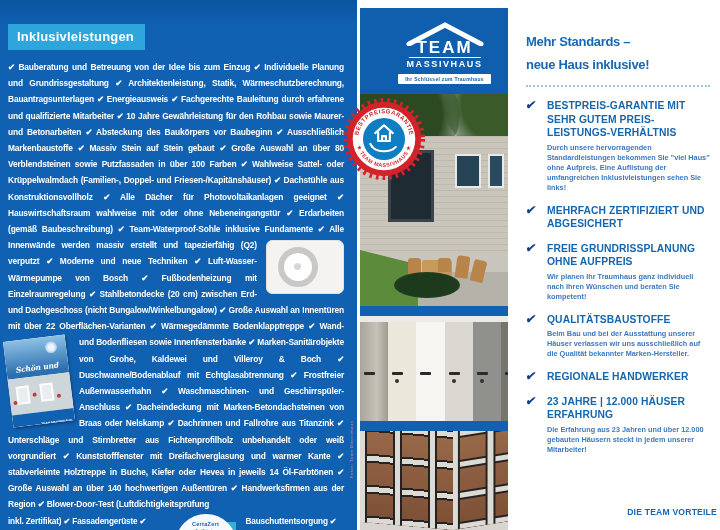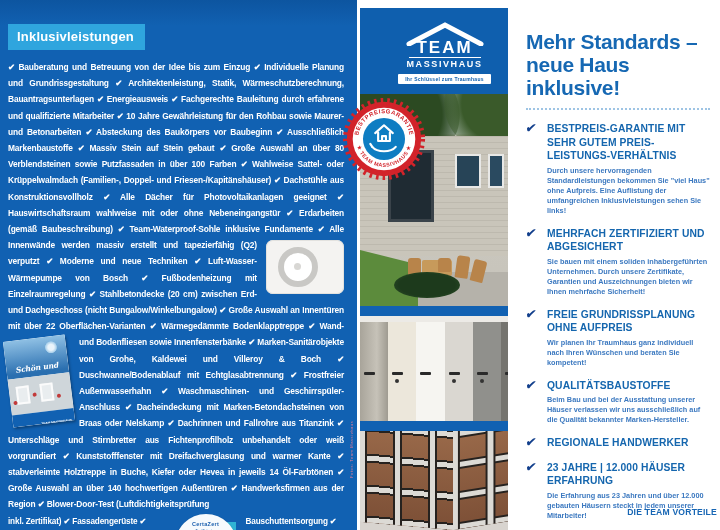--- a/index.html
+++ b/index.html
@@ -112,21 +112,21 @@
        linear-gradient(180deg,#9a6a4a,#7c4f36);}
   .brick-wall.bw-left{width:55%;transform:skewY(5deg);transform-origin:right top;}
   .brick-wall.bw-right{width:45%;transform:skewY(-9deg);transform-origin:left top;}
 
   
   .seal{position:absolute;left:340px;top:95px;z-index:6;}
 
   
   .right-panel{position:absolute;left:508px;top:0;width:212px;height:530px;background:#ffffff;
                padding:30px 10px 0 18px;}
-  .rp-title{color:#1668b3;font-size:21px;font-weight:800;line-height:23px;letter-spacing:-.3px;}
+  .rp-title{color:#1668b3;font-size:13px;font-weight:800;line-height:23px;letter-spacing:-.3px;}
   .rp-rule{border:0;border-top:2px dotted #9ec4e4;margin:9px 0 12px 0;}
   .rp-item{position:relative;padding-left:21px;margin-bottom:11px;}
   .rp-check{position:absolute;left:0;top:-1px;color:#123f8c;font-size:12px;font-weight:800;
             transform:skewX(-10deg);}
   .rp-heading{color:#1566ae;font-size:10.3px;font-weight:800;line-height:13.5px;letter-spacing:.1px;
               margin-bottom:3px;}
   .rp-body{color:#3c79c0;font-size:7.3px;font-weight:700;line-height:10px;}
   .rp-footer{position:absolute;right:3px;bottom:13px;color:#1766b4;font-size:8.6px;font-weight:800;
              letter-spacing:.2px;}
 </style>
@@ -280,21 +280,20 @@
     <hr class="rp-rule">
 
     <div class="rp-item">
       <span class="rp-check">✔</span>
       <div class="rp-heading">BESTPREIS-GARANTIE MIT SEHR GUTEM PREIS-LEISTUNGS-VERHÄLTNIS</div>
       <div class="rp-body">Durch unsere hervorragenden Standardleistungen bekommen Sie "viel Haus" ohne Aufpreis. Eine Auflistung der umfangreichen Inklusivleistungen sehen Sie links!</div>
     </div>
     <div class="rp-item">
       <span class="rp-check">✔</span>
       <div class="rp-heading">MEHRFACH ZERTIFIZIERT UND ABGESICHERT</div>
-      <div class="rp-body">Sie bauen mit einem soliden inhabergeführten Unternehmen. Durch unsere Zertifikate, Garantien und Auszeichnungen bieten wir Ihnen mehrfache Sicherheit!</div>
     </div>
     <div class="rp-item">
       <span class="rp-check">✔</span>
       <div class="rp-heading">FREIE GRUNDRISSPLANUNG OHNE AUFPREIS</div>
       <div class="rp-body">Wir planen Ihr Traumhaus ganz individuell nach Ihren Wünschen und beraten Sie kompetent!</div>
     </div>
     <div class="rp-item">
       <span class="rp-check">✔</span>
       <div class="rp-heading">QUALITÄTSBAUSTOFFE</div>
       <div class="rp-body">Beim Bau und bei der Ausstattung unserer Häuser verlassen wir uns ausschließlich auf die Qualität bekannter Marken-Hersteller.</div>

